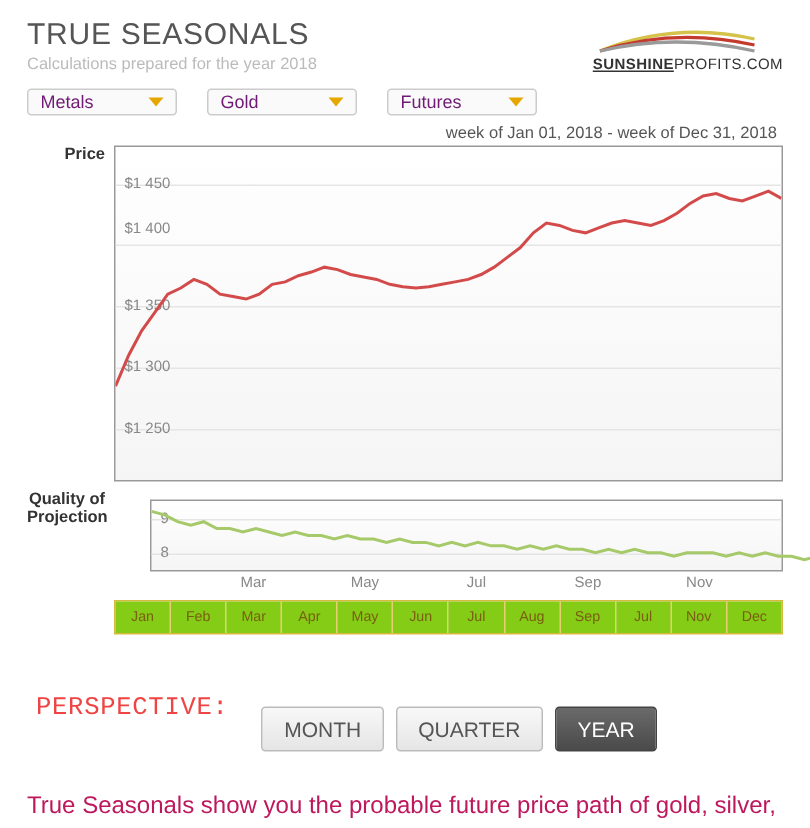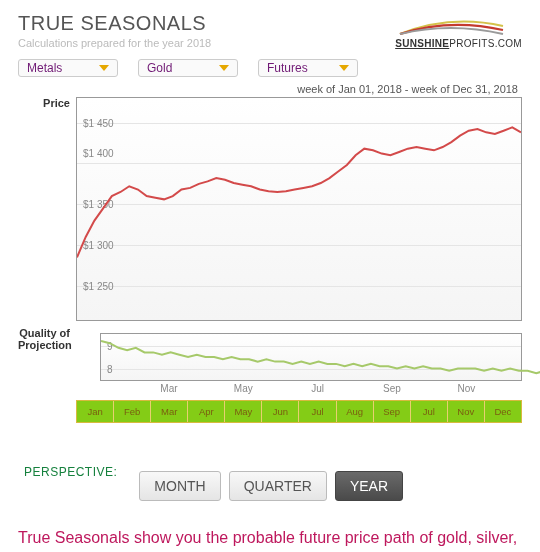--- a/index.html
+++ b/index.html
@@ -22,21 +22,21 @@
   .price-box { height: 224px; }
   .quality-box { height: 48px; margin-top: 6px; }
   .grid-line { position: absolute; left: 0; right: 0; border-top: 1px solid #e5e5e5; }
   .y-tick { position: absolute; left: 6px; font-size: 10px; color: #888; transform: translateY(-50%); }
   .x-axis { display: flex; margin-left: 58px; margin-top: 2px; }
   .x-tick { flex: 1; text-align: center; font-size: 10px; color: #888; }
   .month-strip { display: flex; margin-left: 58px; margin-top: 6px; border: 1px solid #d8b93f; }
   .month-cell { flex: 1; text-align: center; font-size: 9.5px; color: #7a5f10; background: #84cc16; padding: 5px 0; border-right: 1px solid #e8cf70; cursor: pointer; }
   .month-cell:last-child { border-right: none; }
   .perspective-row { display: flex; align-items: center; gap: 14px; margin-top: 20px; margin-left: 6px; }
-  .perspective-label { font-size: 12px; color: #15803d; letter-spacing: 0.5px; }
+  .perspective-label { font-size: 17px; color: #ef4444; letter-spacing: 0.5px; font-family: Liberation Mono, monospace; }
   .persp-btn { padding: 6px 14px; font-size: 14px; border: 1px solid #bbb; border-radius: 3px; background: linear-gradient(#f8f8f8,#e5e5e5); color: #555; cursor: pointer; }
   .persp-btn.active { background: linear-gradient(#6a6a6a,#4a4a4a); color: #fff; border-color: #444; }
   .footer-text { font-size: 16px; color: #be185d; margin-top: 26px; line-height: 1.4; }
   svg { display: block; }
 </style>
 </head>
 <body>
 
 <div class="container">
   <div class="header-row">

